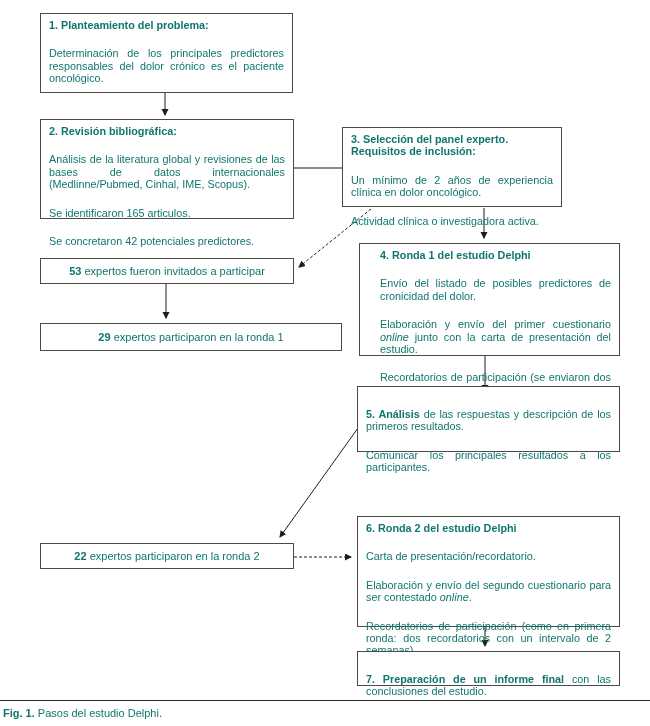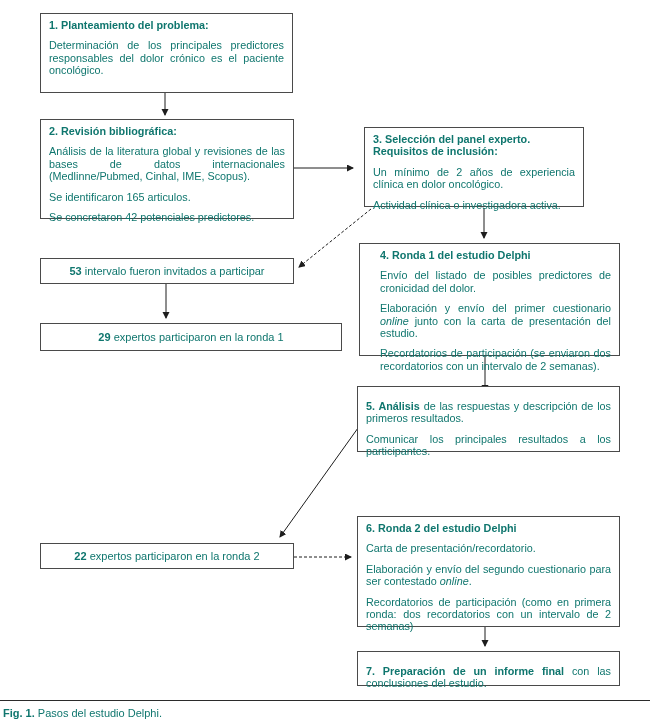--- a/index.html
+++ b/index.html
@@ -20,21 +20,21 @@
     padding: 5px 8px 4px 8px;
     font-size: 10.8px;
     line-height: 12.4px;
   }
   .fbox .hdr {
     font-weight: bold;
     margin: 0 0 3px 0;
     text-align: left;
   }
   .fbox p {
-    margin: 8px 0 4px 0;
+    margin: 16px 0 4px 0;
     text-align: justify;
   }
   .fbox p:last-child { margin-bottom: 0; }
   .statbox {
     position: absolute;
     border: 1px solid #4a4a4a;
     background: #ffffff;
     box-sizing: border-box;
     display: flex;
     align-items: center;
@@ -88,28 +88,28 @@
     <p>Determinación de los principales predictores responsables del dolor crónico es el paciente oncológico.</p>
   </div>
 
   <div class="fbox" style="left:40px; top:119px; width:254px; height:100px;">
     <p class="hdr">2. Revisión bibliográfica:</p>
     <p>Análisis de la literatura global y revisiones de las bases de datos internacionales (Medlinne/Pubmed, Cinhal, IME, Scopus).</p>
     <p>Se identificaron 165 articulos.</p>
     <p>Se concretaron 42 potenciales predictores.</p>
   </div>
 
-  <div class="fbox" style="left:364px; top:127px; width:220px; height:80px;">
+  <div class="fbox" style="left:342px; top:127px; width:220px; height:80px;">
     <p class="hdr">3. Selección del panel experto. Requisitos de inclusión:</p>
     <p style="margin-bottom:0;">Un mínimo de 2 años de experiencia clínica en dolor oncológico.</p>
     <p>Actividad clínica o investigadora activa.</p>
   </div>
 
   <div class="statbox" style="left:40px; top:258px; width:254px; height:26px;">
-    <span><b>53</b><span> intervalo fueron invitados a participar</span></span>
+    <span><b>53</b><span> expertos fueron invitados a participar</span></span>
   </div>
 
   <div class="statbox" style="left:40px; top:323px; width:302px; height:28px;">
     <span><b>29</b><span> expertos participaron en la ronda 1</span></span>
   </div>
 
   <div class="fbox" style="left:359px; top:243px; width:261px; height:113px;padding-left:20px;">
     <p class="hdr">4. Ronda 1 del estudio Delphi</p>
     <p style="margin-bottom:0;">Envío del listado de posibles predictores de cronicidad del dolor.</p>
     <p style="margin-bottom:0;"><span>Elaboración y envío del primer cuestionario </span><i>online</i><span> junto con la carta de presentación del estudio.</span></p>

